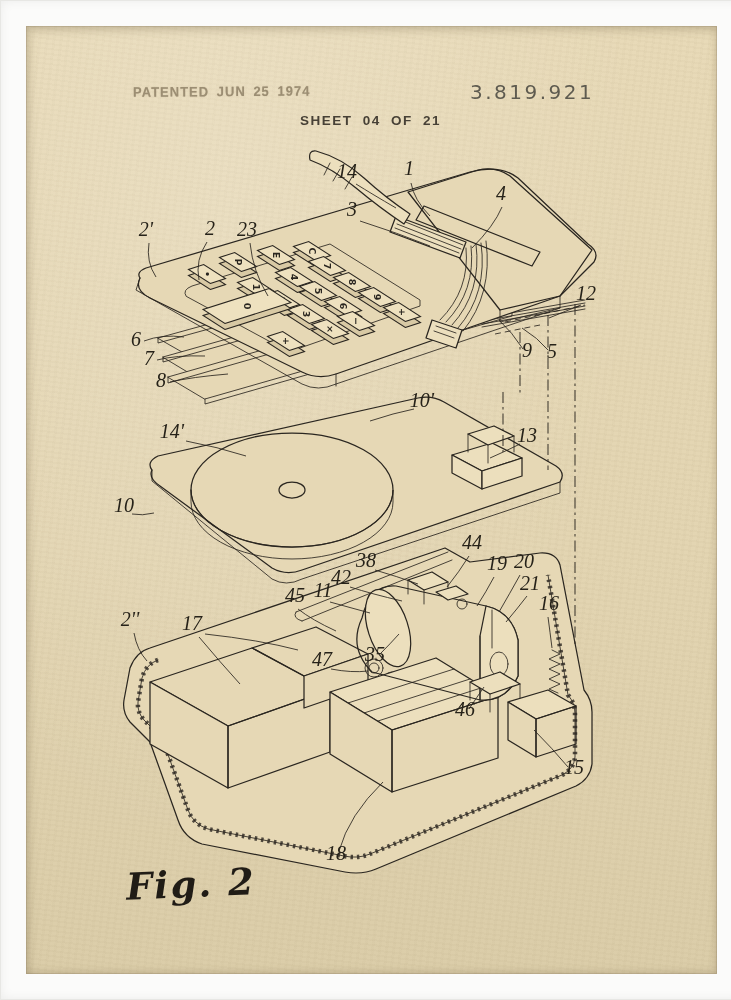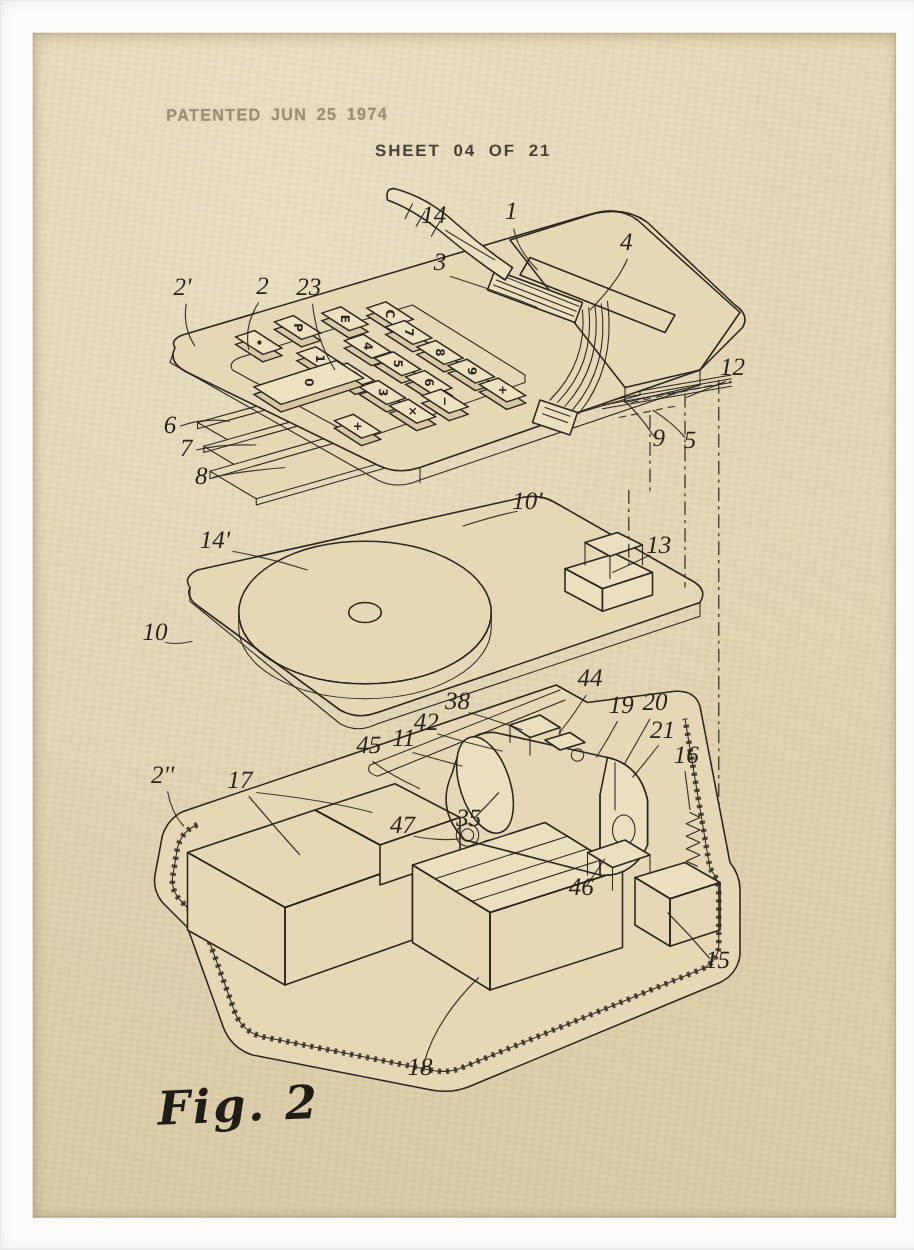--- a/index.html
+++ b/index.html
@@ -51,20 +51,21 @@
               stroke-dasharray:2.5 4;opacity:.8;}
 </style>
 </head>
 <body>
 
 <div class="stage">
   <div class="frame">
     <div class="paper"></div>
 
     <div class="stamp">PATENTED JUN 25 1974</div>
+    <div class="patent-number">3.819.921</div>
     <div class="sheet-label">SHEET 04 OF 21</div>
 
     <svg class="drawing" viewBox="0 0 731 1000" width="731" height="1000">
       <defs>
         <pattern id="hShallow" width="5.5" height="5.5" patternUnits="userSpaceOnUse" patternTransform="rotate(75)">
           <line x1="0" y1="0" x2="0" y2="5.5" stroke="#2a2620" stroke-width="0.9" opacity="0.8"></line>
         </pattern>
         <pattern id="hTop" width="4.5" height="4.5" patternUnits="userSpaceOnUse" patternTransform="rotate(72)">
           <line x1="0" y1="0" x2="0" y2="4.5" stroke="#2a2620" stroke-width="0.85" opacity="0.75"></line>
         </pattern>

